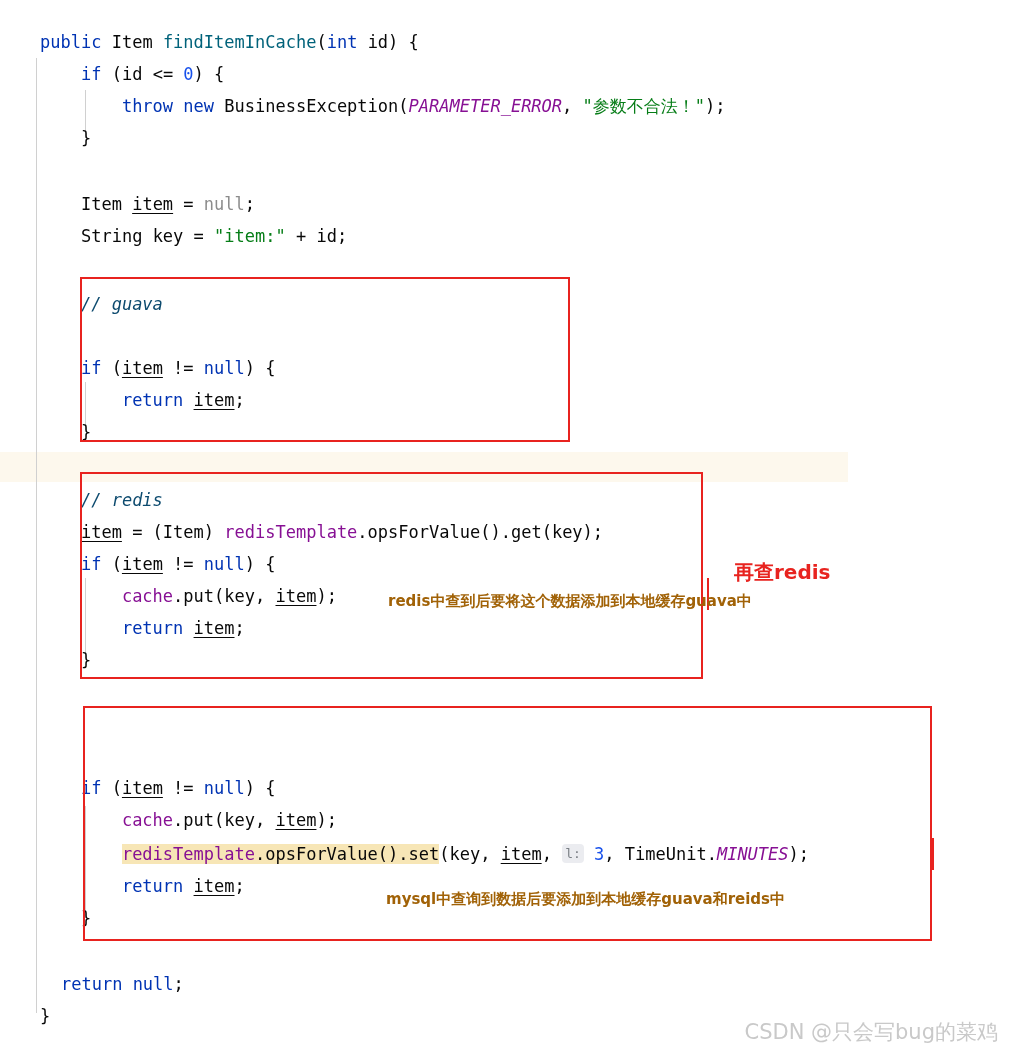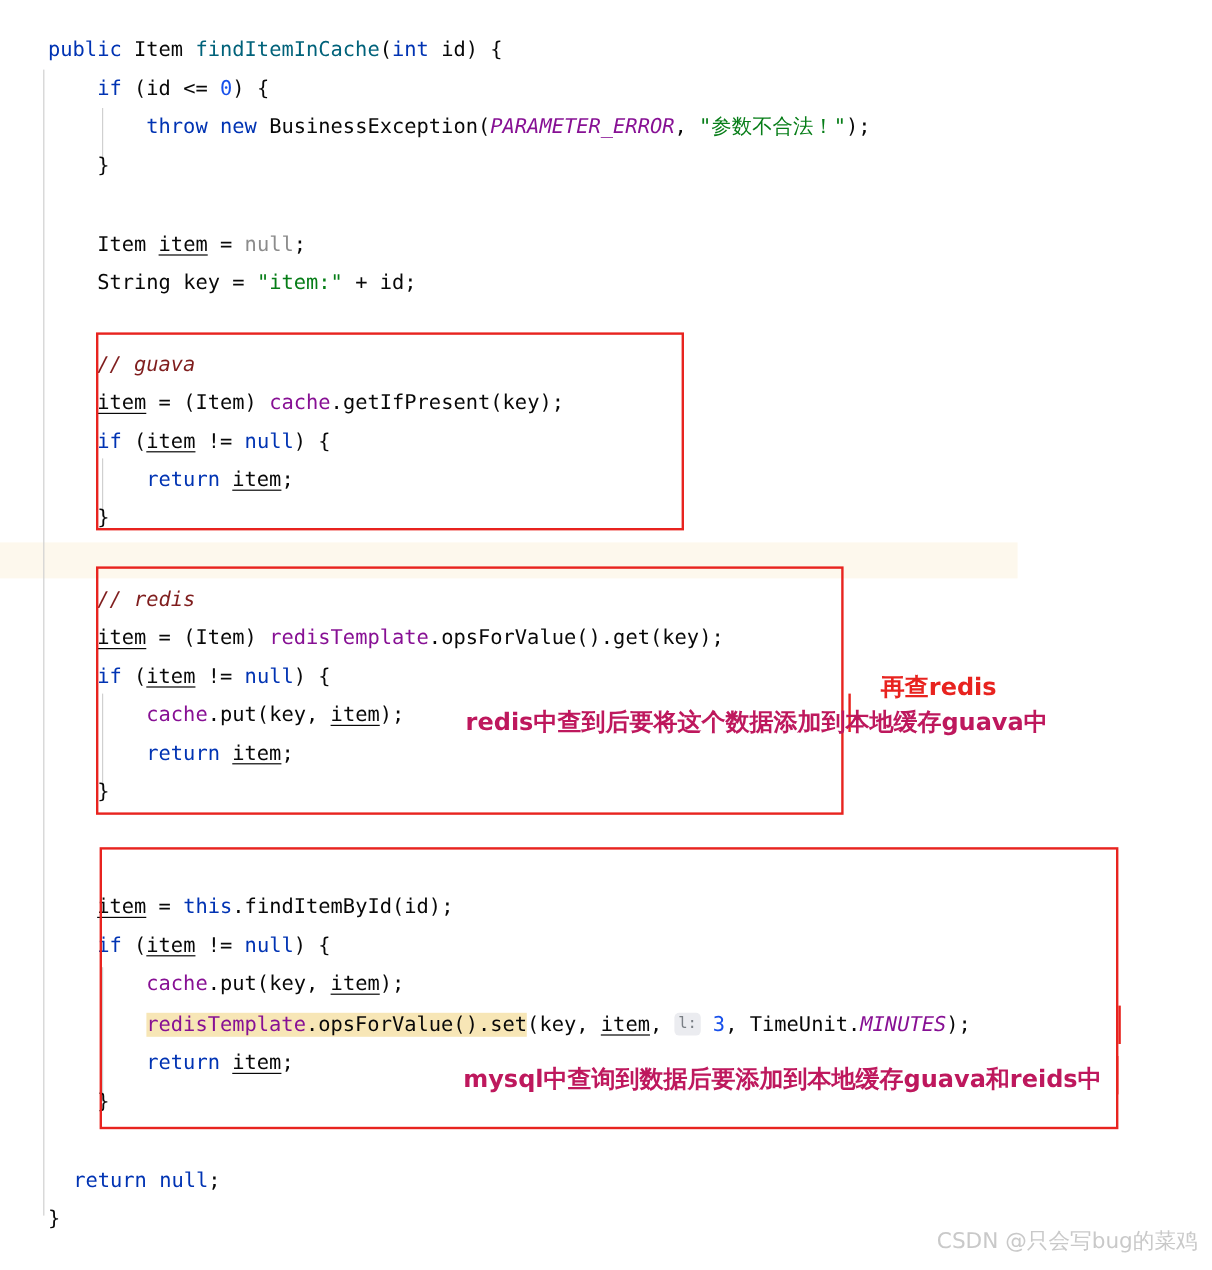--- a/index.html
+++ b/index.html
@@ -38,21 +38,21 @@
   }
 
   
   .kw      {color:#0033b3;}            
   .type    {color:#080808;}            
   .mname   {color:#00627a;}            
   .field   {color:#871094;}            
   .localvar{color:#080808;text-decoration:underline;text-decoration-thickness:1px;text-underline-offset:3px;}
   .num     {color:#1750eb;}
   .str     {color:#067d17;}
-  .cmt     {color:#7f1d1d;font-style:italic;}
+  .cmt     {color:#0c4a6e;font-style:italic;}
   .plain   {color:#080808;}
   .grey    {color:#8c8c8c;}
 
   
   .hint{
     display:inline-block;
     background:#ebecf0;color:#7a7f85;
     font-size:13px;line-height:19px;
     border-radius:4px;
     padding:0 3px;
@@ -72,33 +72,33 @@
   }
 
   
   .anno{
     position:absolute;
     font-family:"DejaVu Sans","Liberation Sans",sans-serif;
     font-weight:bold;
     white-space:pre;
   }
   .anno-red  {color:#e8231f;font-size:20px;}
-  .anno-green{color:#be185d;font-size:20px;}
+  .anno-green{color:#a16207;font-size:15px;}
 
   
   .caret{
     position:absolute;width:2px;background:#e8231f;
   }
 
   
   #watermark{
     position:absolute;
     right:12px;bottom:12px;
     color:#c9c9c9;
-    font-size:18px;
+    font-size:21px;
     font-family:"DejaVu Sans","Liberation Sans",sans-serif;
     white-space:pre;
   }
 </style>
 </head>
 <body>
 
 <div id="editor">
 
   <div id="caret-row-highlight" style="top:452px;height:30px;"></div>
@@ -120,21 +120,20 @@
   <div class="line code" style="top:154px;"></div>
 
   <div class="line code" style="top:188px;"><span class="plain">    </span><span class="type">Item</span><span class="plain"> </span><span class="localvar">item</span><span class="plain"> = </span><span class="grey">null</span><span class="plain">;</span></div>
 
   <div class="line code" style="top:220px;"><span class="plain">    </span><span class="type">String</span><span class="plain"> </span><span class="plain">key</span><span class="plain"> = </span><span class="str">"item:"</span><span class="plain"> + </span><span class="plain">id</span><span class="plain">;</span></div>
 
   <div class="line code" style="top:252px;"></div>
 
   <div class="line code" style="top:288px;"><span class="plain">    </span><span class="cmt">// guava</span></div>
 
-  <div class="line code" style="top:320px;"><span class="plain">    </span><span class="localvar">item</span><span class="plain"> = (</span><span class="type">Item</span><span class="plain">) </span><span class="field">cache</span><span class="plain">.</span><span class="plain">getIfPresent</span><span class="plain">(</span><span class="plain">key</span><span class="plain">);</span></div>
 
   <div class="line code" style="top:352px;"><span class="plain">    </span><span class="kw">if</span><span class="plain"> (</span><span class="localvar">item</span><span class="plain"> != </span><span class="kw">null</span><span class="plain">) {</span></div>
 
   <div class="line code" style="top:384px;"><span class="plain">        </span><span class="kw">return</span><span class="plain"> </span><span class="localvar">item</span><span class="plain">;</span></div>
 
   <div class="line code" style="top:416px;"><span class="plain">    }</span></div>
 
   <div class="line code" style="top:452px;"></div>
 
   <div class="line code" style="top:484px;"><span class="plain">    </span><span class="cmt">// redis</span></div>
@@ -145,21 +144,20 @@
 
   <div class="line code" style="top:580px;"><span class="plain">        </span><span class="field">cache</span><span class="plain">.</span><span class="plain">put</span><span class="plain">(</span><span class="plain">key</span><span class="plain">, </span><span class="localvar">item</span><span class="plain">);</span></div>
 
   <div class="line code" style="top:612px;"><span class="plain">        </span><span class="kw">return</span><span class="plain"> </span><span class="localvar">item</span><span class="plain">;</span></div>
 
   <div class="line code" style="top:644px;"><span class="plain">    }</span></div>
 
   <div class="line code" style="top:676px;"></div>
 
 
-  <div class="line code" style="top:740px;"><span class="plain">    </span><span class="localvar">item</span><span class="plain"> = </span><span class="kw">this</span><span class="plain">.</span><span class="plain">findItemById</span><span class="plain">(</span><span class="plain">id</span><span class="plain">);</span></div>
 
   <div class="line code" style="top:772px;"><span class="plain">    </span><span class="kw">if</span><span class="plain"> (</span><span class="localvar">item</span><span class="plain"> != </span><span class="kw">null</span><span class="plain">) {</span></div>
 
   <div class="line code" style="top:804px;"><span class="plain">        </span><span class="field">cache</span><span class="plain">.</span><span class="plain">put</span><span class="plain">(</span><span class="plain">key</span><span class="plain">, </span><span class="localvar">item</span><span class="plain">);</span></div>
 
   <div class="line code" style="top:838px;"><span class="plain">        </span><span class="hl-ident"><span class="field">redisTemplate</span><span class="plain">.</span><span class="plain">opsForValue</span><span class="plain">().</span><span class="plain">set</span></span><span class="plain">(</span><span class="plain">key</span><span class="plain">, </span><span class="localvar">item</span><span class="plain">, </span><span class="hint">l:</span><span class="plain"> </span><span class="num">3</span><span class="plain">, </span><span class="type">TimeUnit</span><span class="plain">.</span><span class="field" style="font-style:italic">MINUTES</span><span class="plain">);</span></div>
 
   <div class="line code" style="top:870px;"><span class="plain">        </span><span class="kw">return</span><span class="plain"> </span><span class="localvar">item</span><span class="plain">;</span></div>
 
   <div class="line code" style="top:902px;"><span class="plain">    }</span></div>

